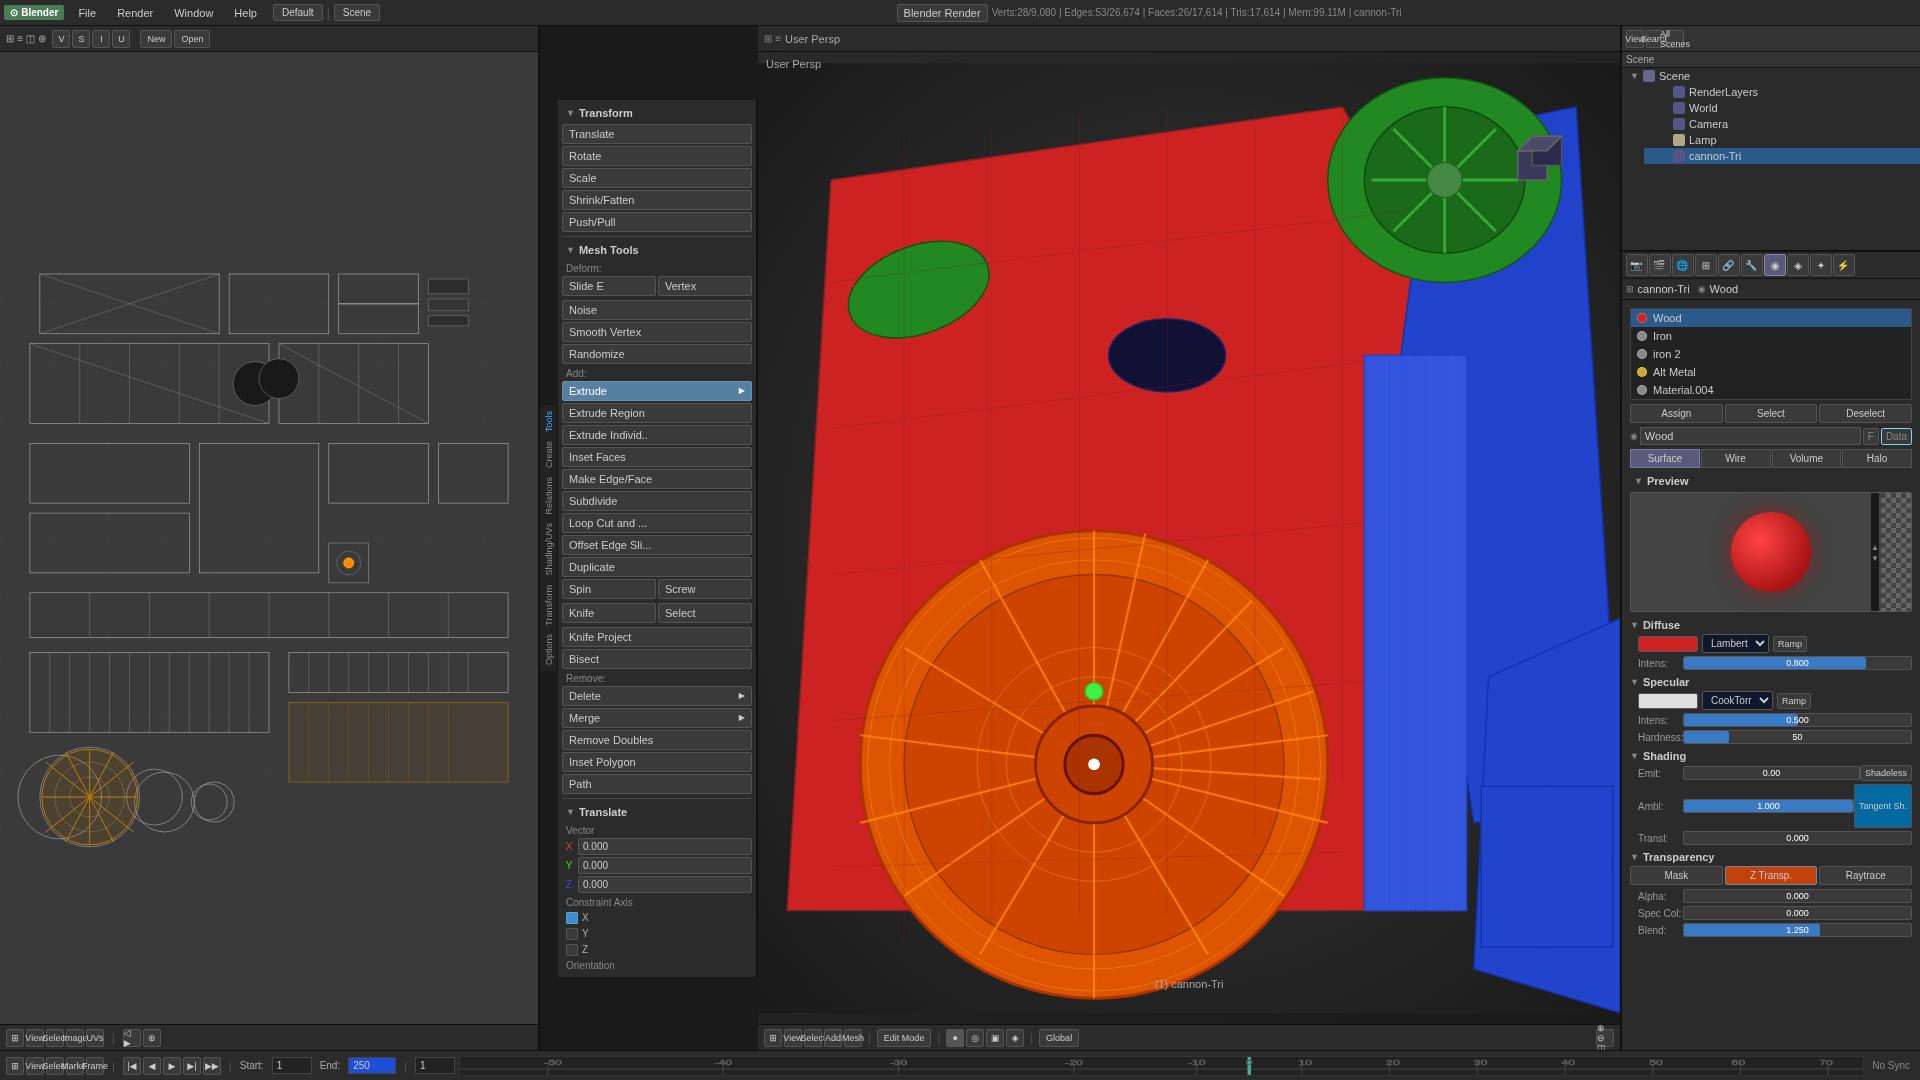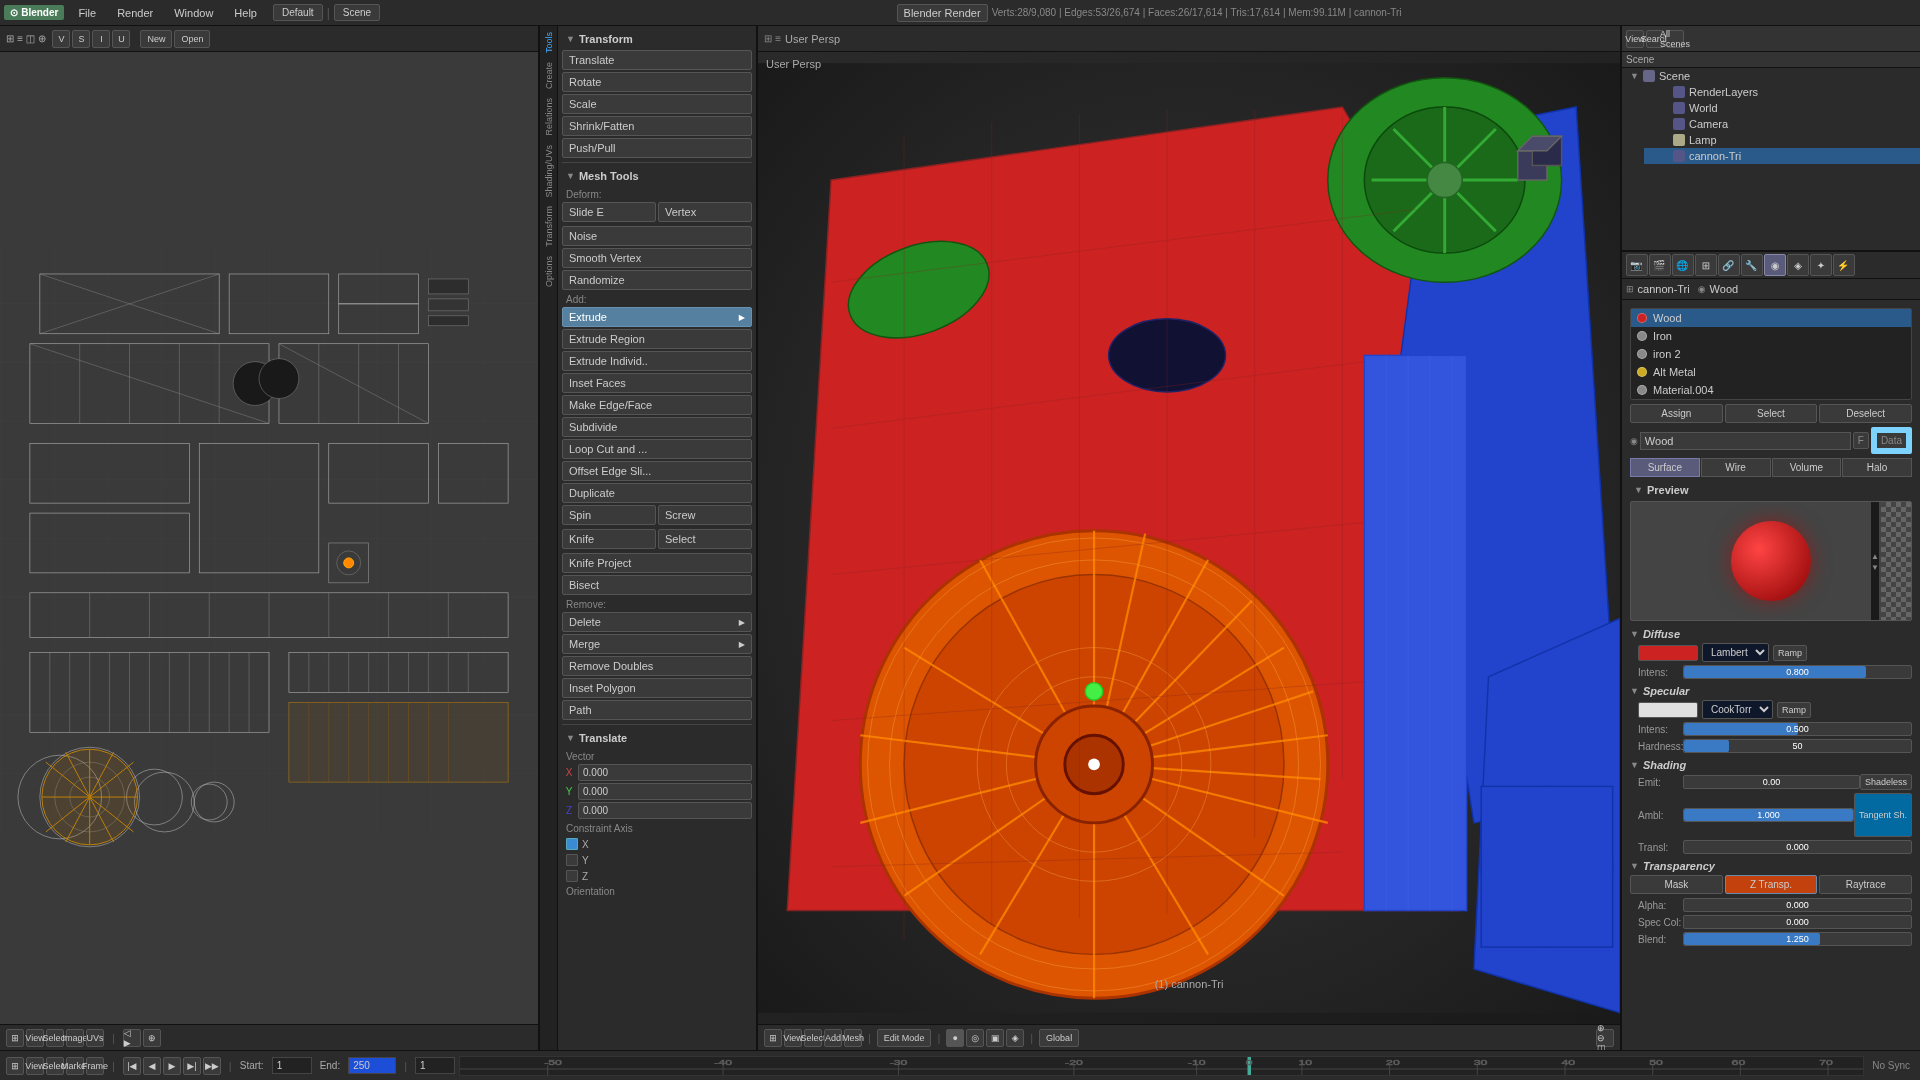--- a/index.html
+++ b/index.html
@@ -413,21 +413,20 @@
     }
 
     
     .prop-section-title {
       display: flex;
       align-items: center;
       font-size: 11px;
       color: #ccc;
       padding: 3px 0;
       font-weight: bold;
-      font-style: italic;
     }
     .prop-section-title::before {
       content: '▼';
       font-size: 9px;
       margin-right: 4px;
       color: #888;
     }
     .prop-row {
       display: flex;
       align-items: center;
@@ -588,20 +587,21 @@
 
     
     .scene-info {
       font-size: 10px;
       color: #888;
     }
 
     .mesh-tools-sidebar {
       display: flex;
       height: 100%;
+      align-items: center;
     }
   </style>
 </head>
 <body>
 
 <div class="top-bar">
   <span class="top-bar-logo">⊙ Blender</span>
   <div style="display:flex;gap:5px;">
     <span class="top-menu-item">File</span>
     <span class="top-menu-item">Render</span>
@@ -1104,21 +1104,21 @@
         <div class="mat-action-row">
           <button class="mat-action-btn">Assign</button>
           <button class="mat-action-btn">Select</button>
           <button class="mat-action-btn">Deselect</button>
         </div>
 
         <div class="mat-type-row">
           <span style="color:#888;font-size:9px;">◉</span>
           <input class="mat-name-input" type="text" value="Wood" style="">
           <span style="background:#3a3a3a;border:1px solid #555;padding:2px 4px;font-size:10px;color:#888;cursor:pointer;border-radius:2px;">F</span>
-          <span style="background:#3a3a3a;border:6px solid #7dd3fc;padding:2px 4px;font-size:10px;color:#888;cursor:pointer;border-radius:2px;">Data</span>
+          <span style="background:#3a3a3a;border:1px solid #7dd3fc;padding:2px 4px;font-size:10px;color:#888;cursor:pointer;border-radius:2px;">Data</span>
         </div>
 
         <div class="mat-tabs">
           <span class="mat-tab active">Surface</span>
           <span class="mat-tab">Wire</span>
           <span class="mat-tab">Volume</span>
           <span class="mat-tab">Halo</span>
         </div>
 
         <div class="preview-section">

